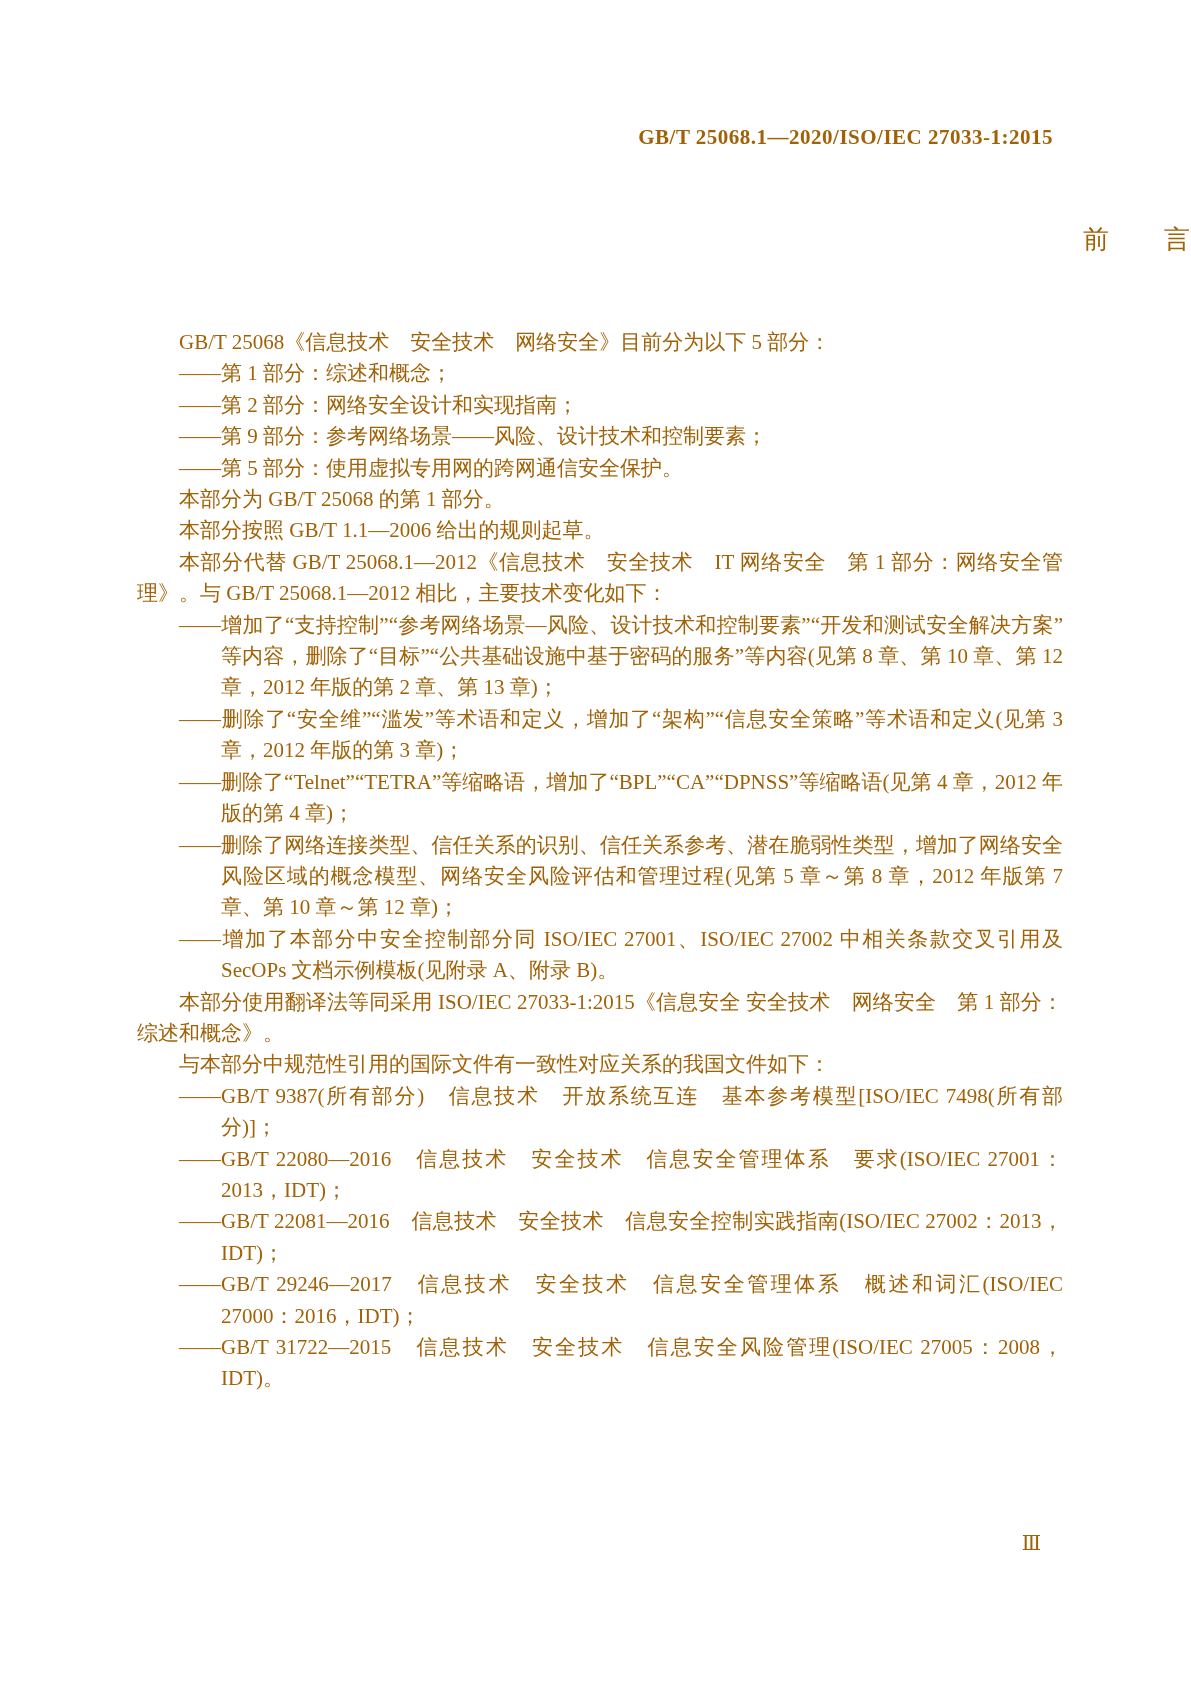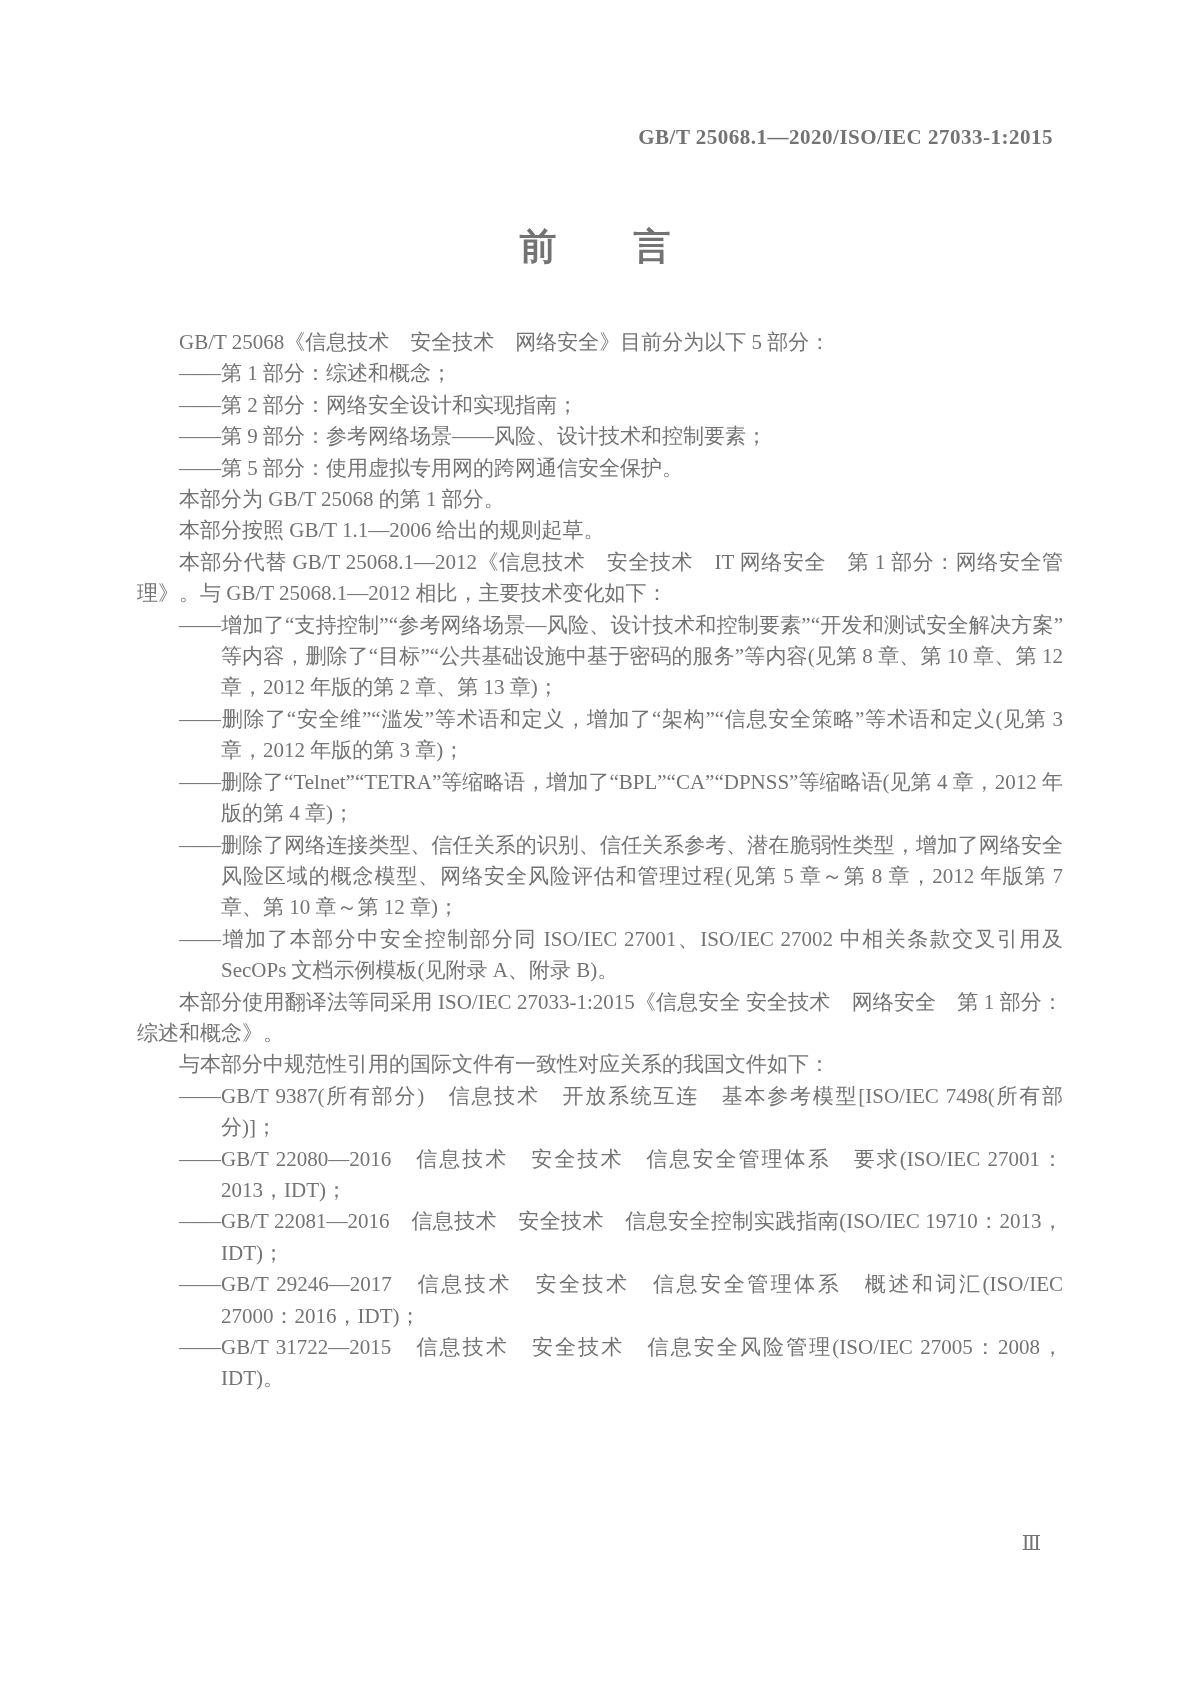--- a/index.html
+++ b/index.html
@@ -8,40 +8,40 @@
     background: #e8e8e8;
   }
   .page {
     position: relative;
     width: 1191px;
     height: 1684px;
     margin: 0 auto;
     background: #ffffff;
     overflow: hidden;
     font-family: "Liberation Serif", "DejaVu Serif", serif;
-    color: #737373;
+    color: #a16207;
   }
   .std-header {
     position: absolute;
     top: 125px;
     right: 138px;
     font-size: 21px;
     font-weight: bold;
     letter-spacing: 0.5px;
     white-space: nowrap;
   }
   .doc-title {
     position: absolute;
     top: 222px;
     left: 0;
     right: 0;
-    text-align: center;
+    text-align: right;
     font-family: "Liberation Sans", "DejaVu Sans", sans-serif;
-    font-weight: bold;
-    font-size: 37px;
+    font-weight: normal;
+    font-size: 26px;
     letter-spacing: 1px;
     white-space: pre;
   }
   .doc-body {
     position: absolute;
     top: 327px;
     left: 137px;
     width: 926px;
     font-size: 21px;
     line-height: 31.4px;
@@ -81,19 +81,19 @@
       <div class="para">本部分代替 GB/T 25068.1—2012《信息技术　安全技术　IT 网络安全　第 1 部分：网络安全管理》。与 GB/T 25068.1—2012 相比，主要技术变化如下：</div>
       <div class="list-item">——增加了“支持控制”“参考网络场景—风险、设计技术和控制要素”“开发和测试安全解决方案”等内容，删除了“目标”“公共基础设施中基于密码的服务”等内容(见第 8 章、第 10 章、第 12 章，2012 年版的第 2 章、第 13 章)；</div>
       <div class="list-item">——删除了“安全维”“滥发”等术语和定义，增加了“架构”“信息安全策略”等术语和定义(见第 3 章，2012 年版的第 3 章)；</div>
       <div class="list-item">——删除了“Telnet”“TETRA”等缩略语，增加了“BPL”“CA”“DPNSS”等缩略语(见第 4 章，2012 年版的第 4 章)；</div>
       <div class="list-item">——删除了网络连接类型、信任关系的识别、信任关系参考、潜在脆弱性类型，增加了网络安全风险区域的概念模型、网络安全风险评估和管理过程(见第 5 章～第 8 章，2012 年版第 7 章、第 10 章～第 12 章)；</div>
       <div class="list-item">——增加了本部分中安全控制部分同 ISO/IEC 27001、ISO/IEC 27002 中相关条款交叉引用及 SecOPs 文档示例模板(见附录 A、附录 B)。</div>
       <div class="para">本部分使用翻译法等同采用 ISO/IEC 27033-1:2015《信息安全 安全技术　网络安全　第 1 部分：综述和概念》。</div>
       <div class="para">与本部分中规范性引用的国际文件有一致性对应关系的我国文件如下：</div>
       <div class="list-item">——GB/T 9387(所有部分)　信息技术　开放系统互连　基本参考模型[ISO/IEC 7498(所有部分)]；</div>
       <div class="list-item">——GB/T 22080—2016　信息技术　安全技术　信息安全管理体系　要求(ISO/IEC 27001：2013，IDT)；</div>
-      <div class="list-item">——GB/T 22081—2016　信息技术　安全技术　信息安全控制实践指南(ISO/IEC 19710：2013，IDT)；</div>
+      <div class="list-item">——GB/T 22081—2016　信息技术　安全技术　信息安全控制实践指南(ISO/IEC 27002：2013，IDT)；</div>
       <div class="list-item">——GB/T 29246—2017　信息技术　安全技术　信息安全管理体系　概述和词汇(ISO/IEC 27000：2016，IDT)；</div>
       <div class="list-item">——GB/T 31722—2015　信息技术　安全技术　信息安全风险管理(ISO/IEC 27005：2008，IDT)。</div>
     </div>
 
   <div class="page-number">Ⅲ</div>
 </div>
 
 </body></html>

